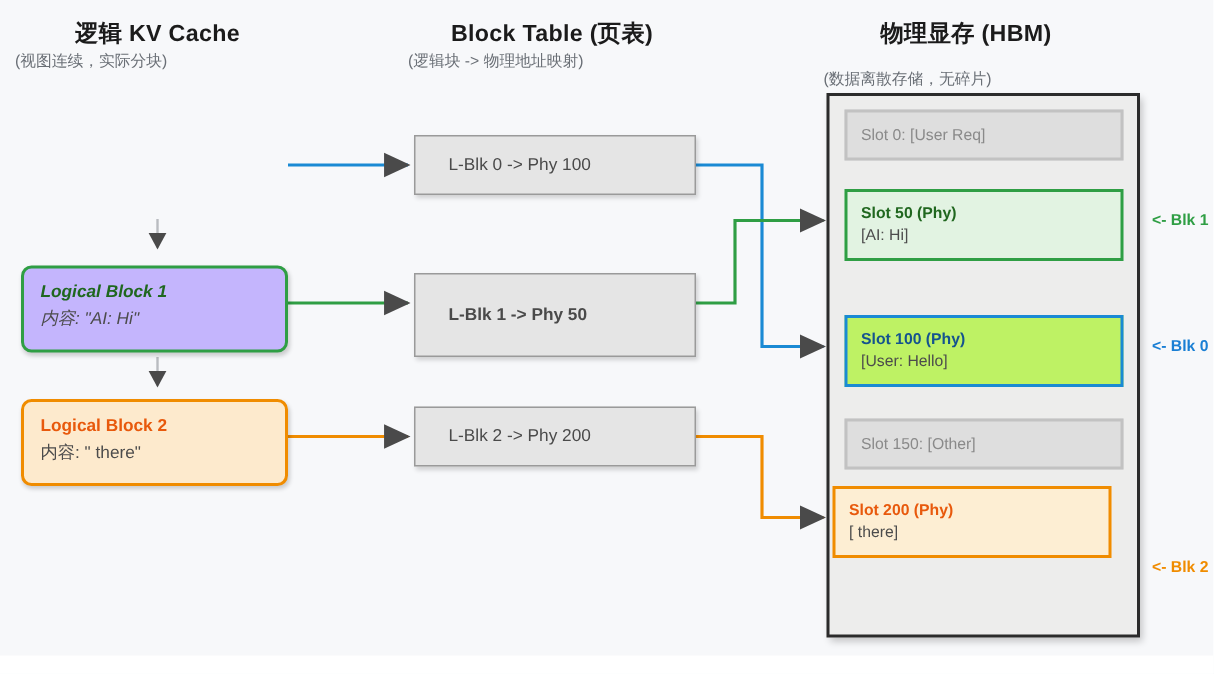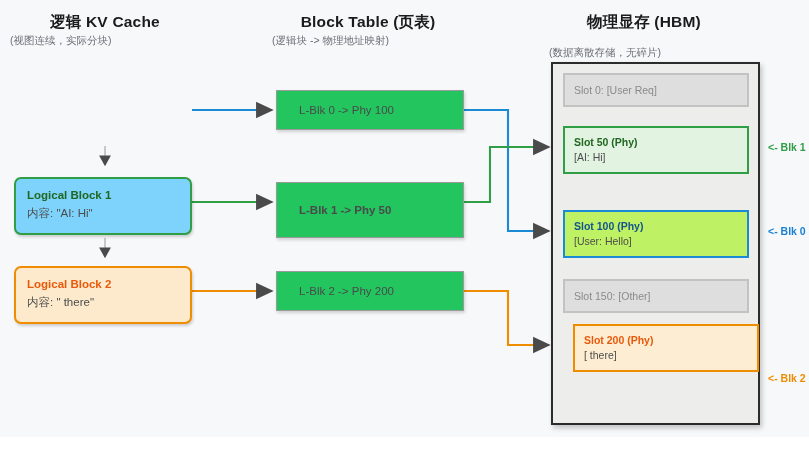--- a/index.html
+++ b/index.html
@@ -59,30 +59,30 @@
     line-height:15px;
     margin-bottom:3px;
   }
   .lblock .body{
     font-size:11.5px;
     line-height:15px;
     color:#4c4c4c;
   }
   .lb0{ background:#d9ecfb; border-color:#1a8ad4; }
   .lb0 .ttl{ color:#14538f; }
-  .lb1{ background:#7dd3fc; border-color:#2f9e44; }
+  .lb1{ background:#c4b5fd; border-color:#2f9e44;font-style:italic; }
   .lb1 .ttl{ color:#20671f; }
   .lb2{ background:#fdeacd; border-color:#f08c00; }
   .lb2 .ttl{ color:#e8590c; }
 
   
   .trow{
     position:absolute;
     box-sizing:border-box;
-    background:#22c55e;
+    background:#e5e5e5;
     border:1.6px solid #9a9a9a;
     display:flex;
     align-items:center;
     padding-left:22px;
     font-size:11.5px;
     color:#4a4a4a;
     box-shadow:1px 2px 3px rgba(0,0,0,.16);
   }
 
   
@@ -210,21 +210,21 @@
 
     <div class="slot s100" style="left:10px;top:146px;width:186px;height:48px;">
       <div class="sttl">Slot 100 (Phy)</div>
       <div class="sbody">[User: Hello]</div>
     </div>
 
     <div class="slot other" style="left:10px;top:215px;width:186px;height:34px;">
       <div class="sttl">Slot 150: [Other]</div>
     </div>
 
-    <div class="slot s200" style="left:20px;top:260px;width:186px;height:48px;">
+    <div class="slot s200" style="left:2px;top:260px;width:186px;height:48px;">
       <div class="sttl">Slot 200 (Phy)</div>
       <div class="sbody">[ there]</div>
     </div>
   </div>
 
   <div class="tag g" style="left:768px;top:141px;">&lt;- Blk 1</div>
   <div class="tag b" style="left:768px;top:225px;">&lt;- Blk 0</div>
   <div class="tag o" style="left:768px;top:339px;">&lt;- Blk 2</div>
 </div>
 

